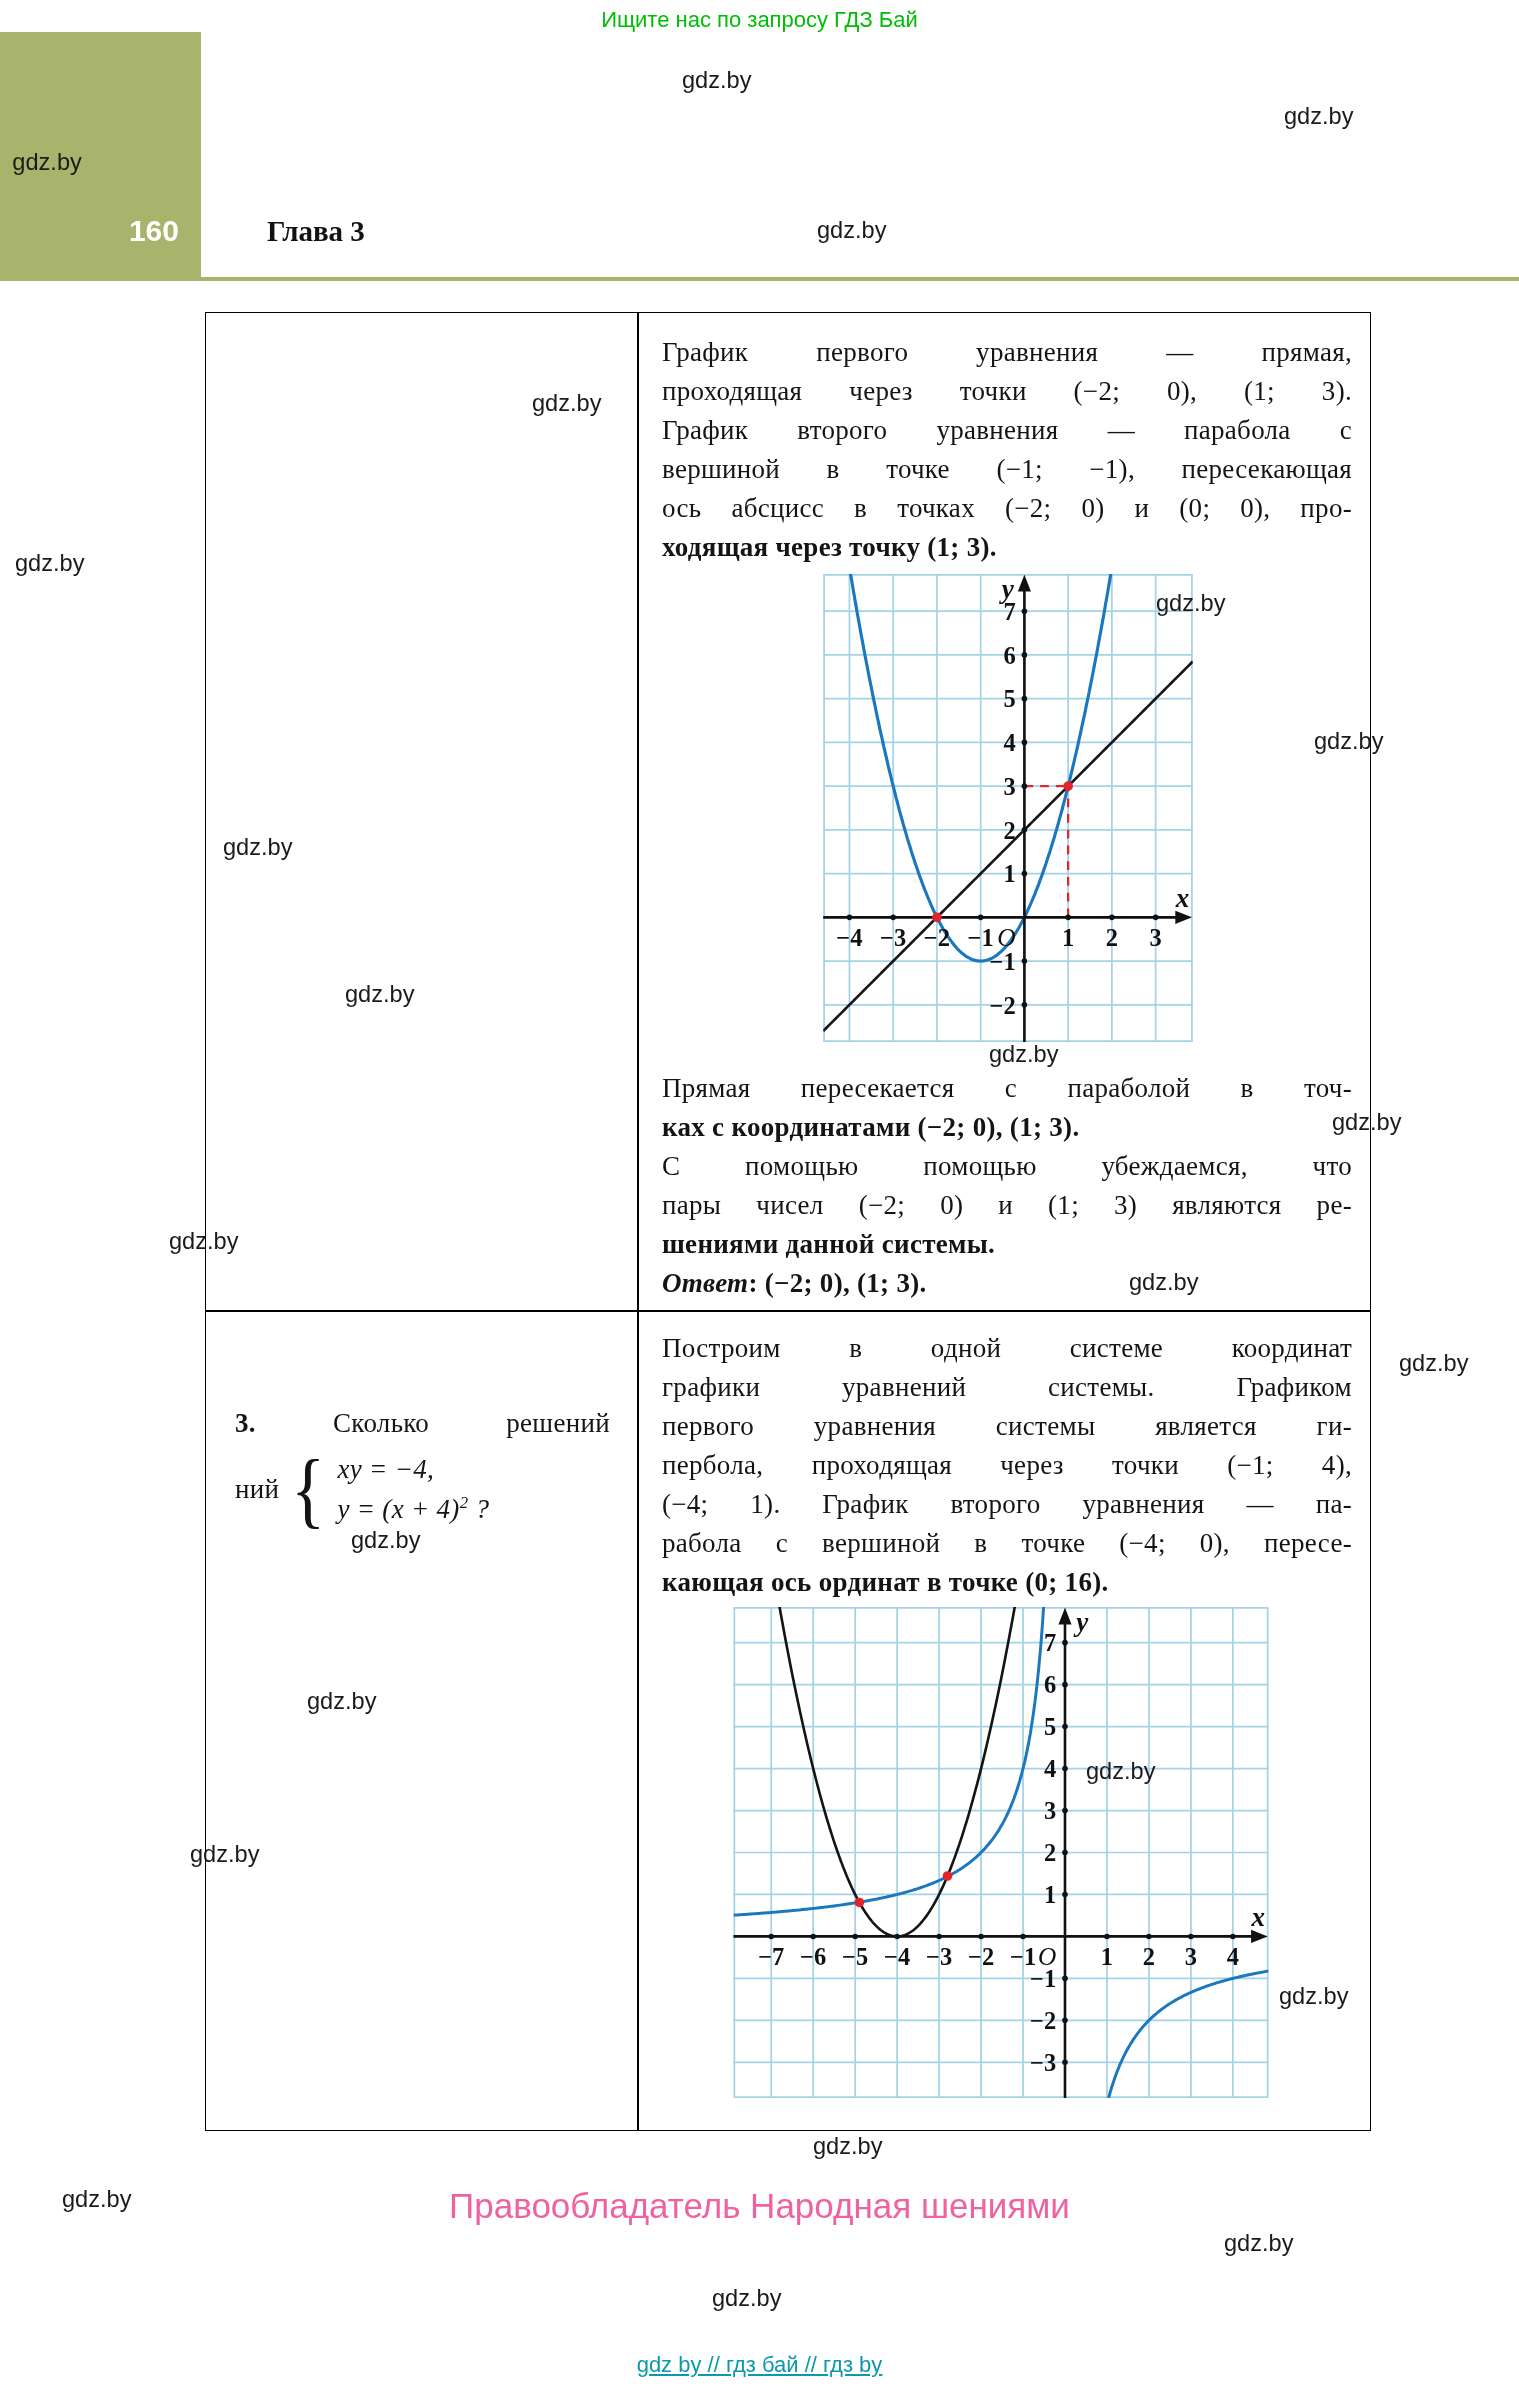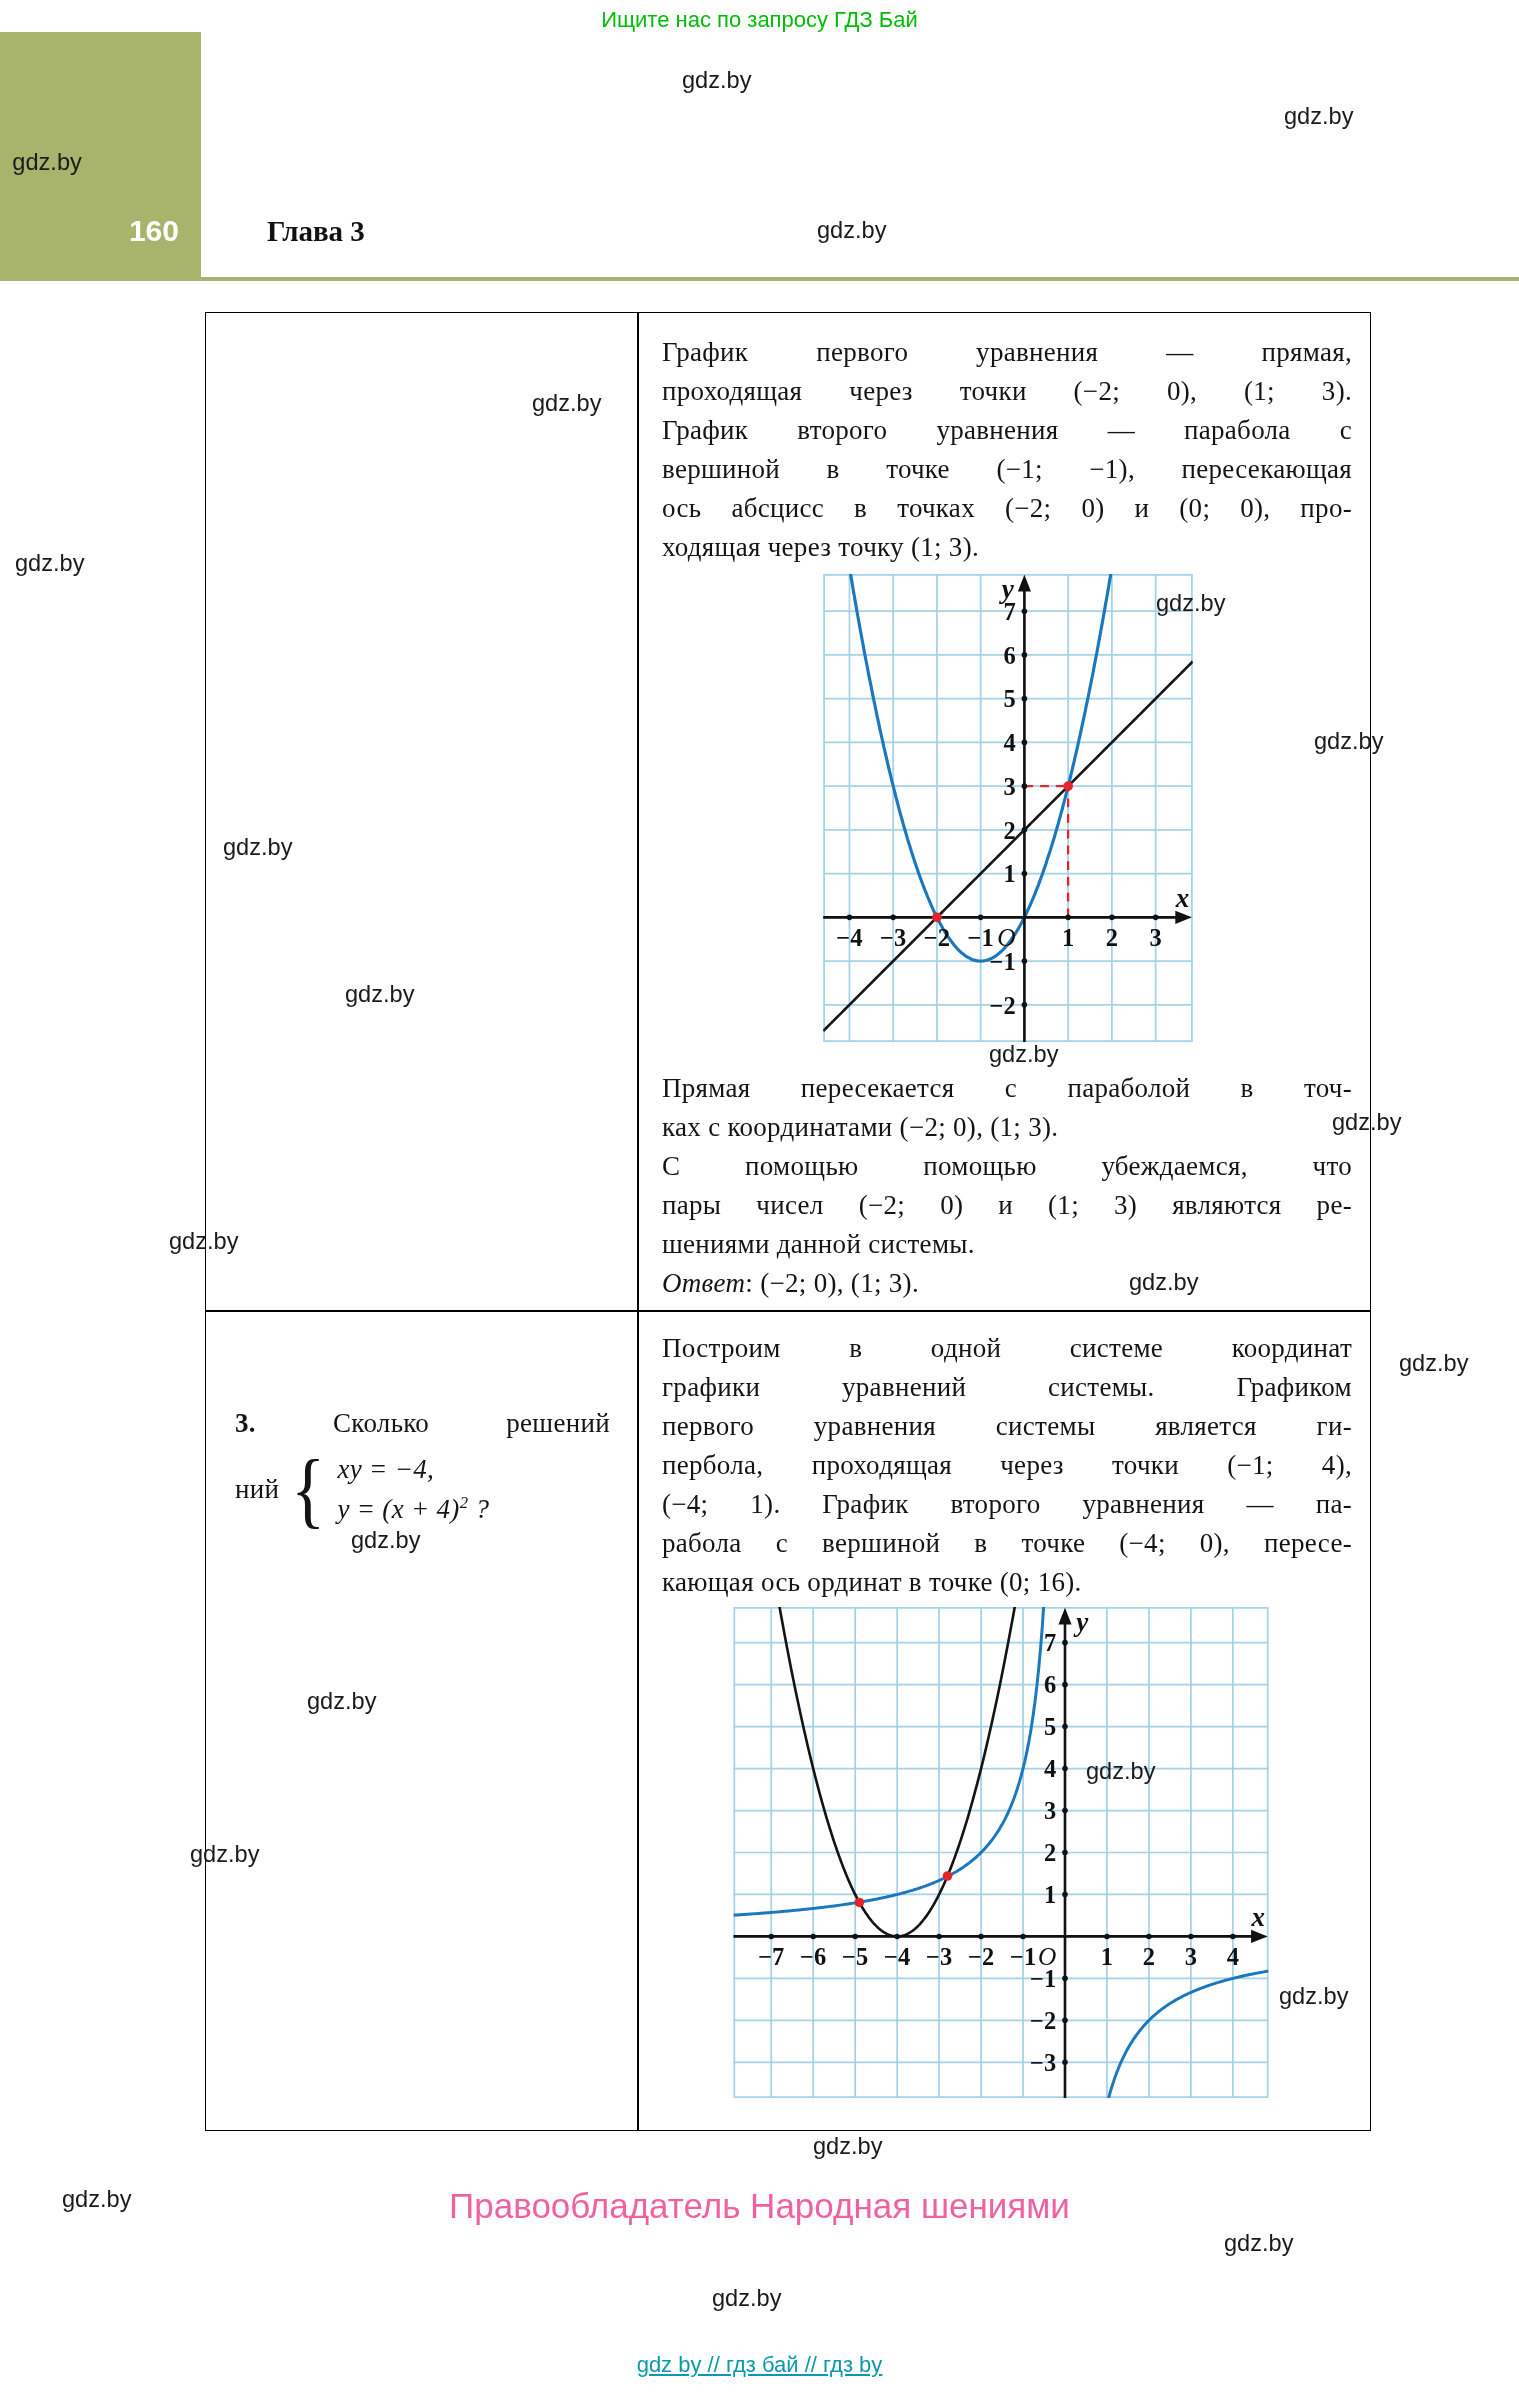--- a/index.html
+++ b/index.html
@@ -20,21 +20,21 @@
   .chaptitle { position:absolute; left:235px; top:215px; font:700 29px "Liberation Serif",serif; color:#111; z-index:2;margin-left:32px; }
 
   .tbl { position:absolute; left:205px; top:312px; width:1166px; height:1819px;
          border:1.8px solid #000; z-index:1; }
   .vdiv { position:absolute; left:431px; top:0; bottom:0; width:1.8px; background:#000; }
   .hdiv { position:absolute; left:0; right:0; top:997px; height:1.8px; background:#000; }
 
   .para { position:absolute; z-index:3; font-family:"Liberation Serif","DejaVu Serif",serif;
           font-size:27px; color:#141414; letter-spacing:0.3px; }
   .tl { line-height:39px; text-align:justify; text-align-last:justify; }
-  .tl.last { text-align-last:left; }
+  .tl.last { text-align-last:left;font-weight:bold; }
   .ansline i { font-style:italic; }
 
   .prob3 { position:absolute; left:235px; top:1404px; width:375px; z-index:3;
            font-size:27px; letter-spacing:0.3px; }
   .sysrow { display:flex; align-items:center; gap:8.8px; margin-top:10.5px; }
   .brace { font-size:84px; font-weight:400; line-height:0.85; transform:scaleX(0.85); }
   .eqs { display:flex; flex-direction:column; gap:8.8px; font-style:italic; }
   .eqs sup { font-size:0.62em; font-style:italic; }
 
   .graph { position:absolute; z-index:2; }

